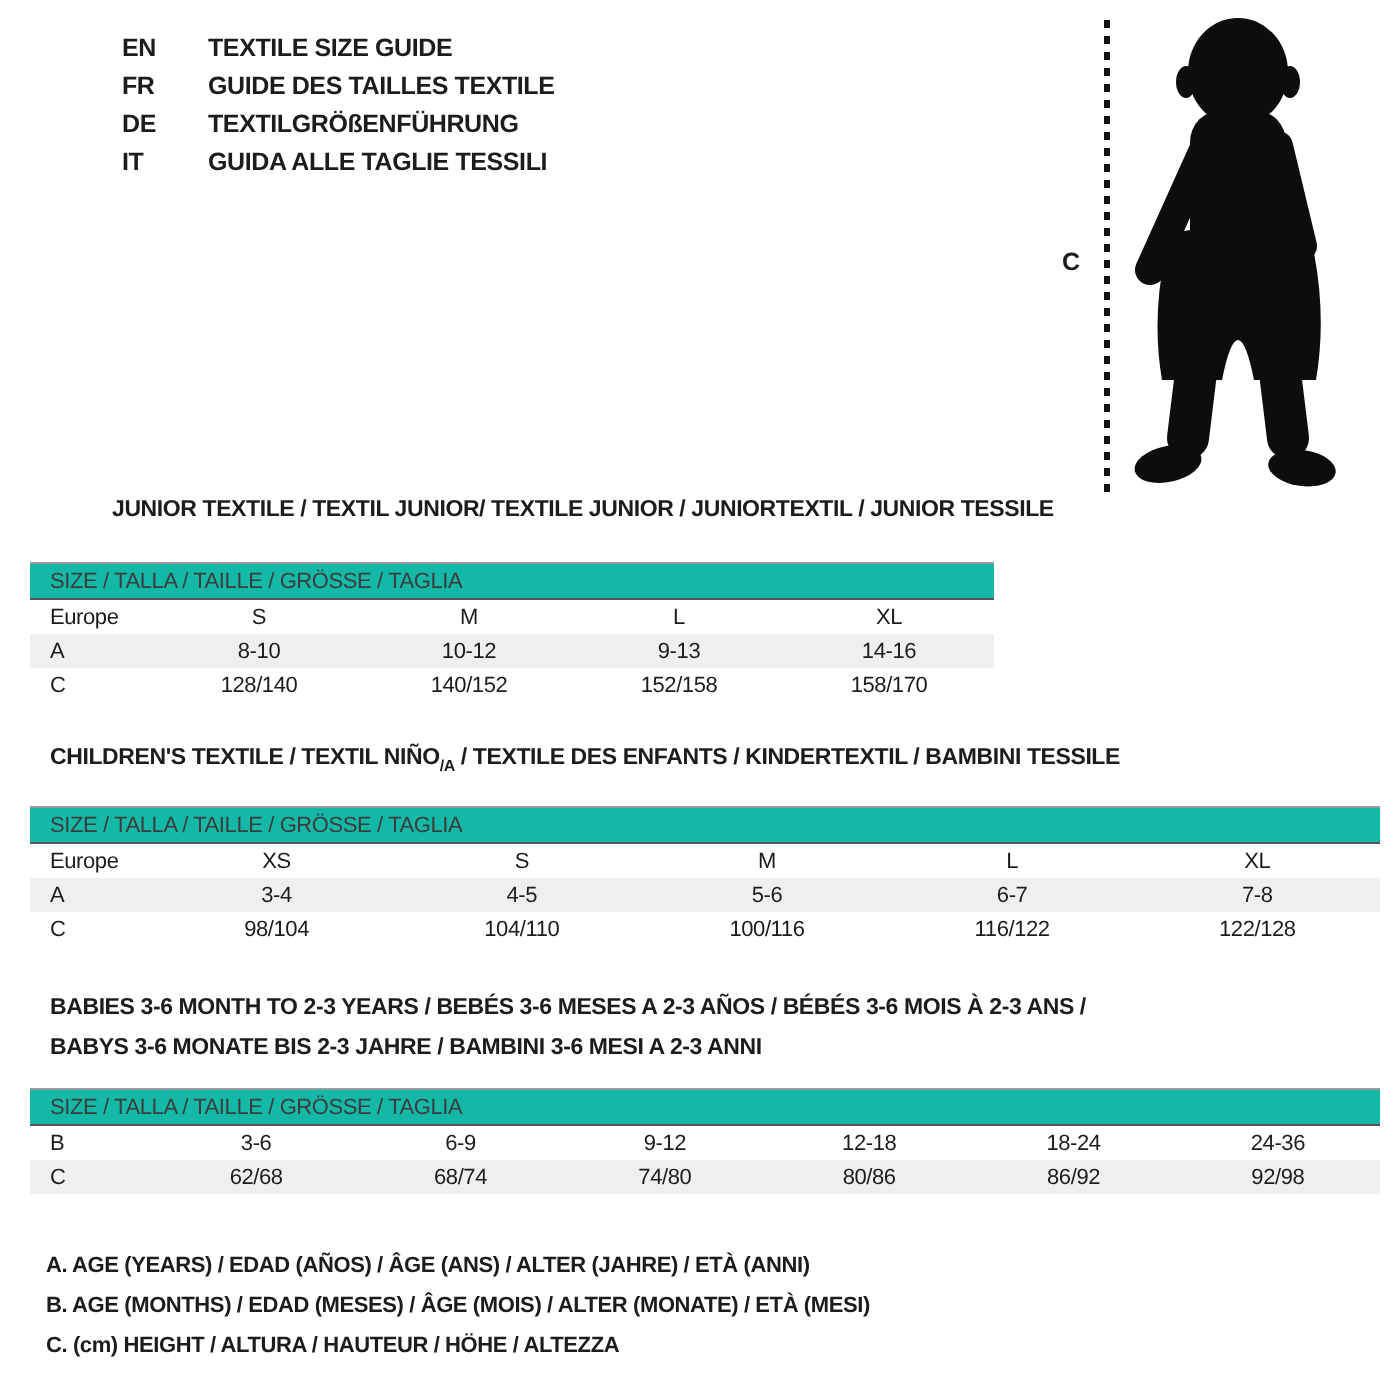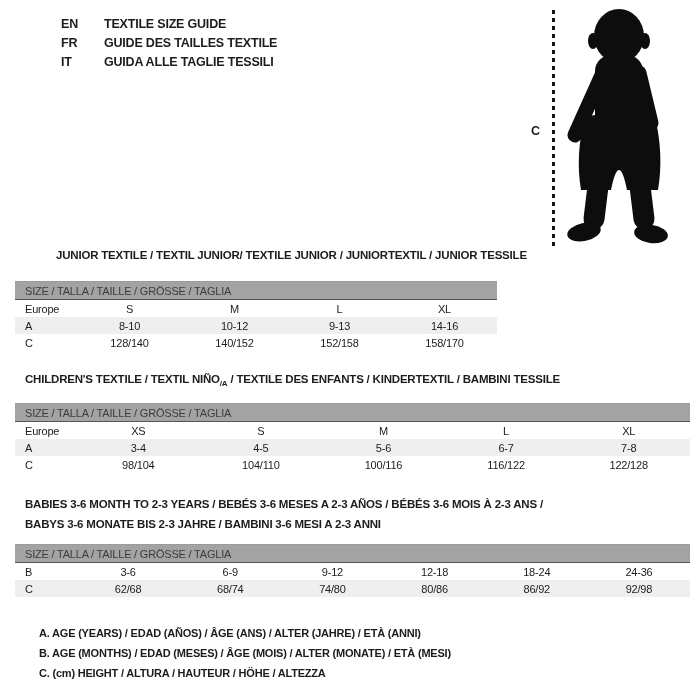--- a/index.html
+++ b/index.html
@@ -17,46 +17,50 @@
     background:repeating-linear-gradient(to bottom,#141414 0 4px,transparent 4px 8px);
   }
   .measure-label{position:absolute;left:531px;top:124px;font-weight:bold;font-size:12.5px;}
   .baby{position:absolute;left:557px;top:5px;}
   
   .sectitle{position:absolute;left:25px;font-weight:bold;font-size:11.5px;letter-spacing:-0.2px;line-height:20px;white-space:nowrap;}
   .sectitle sub{font-size:8px;}
   
   .sizetable{position:absolute;box-sizing:border-box;}
   .bar{
-    box-sizing:border-box;height:19px;background:#a3a3a3;
+    box-sizing:border-box;height:19px;background:#14b8a6;
     border-top:1px solid #9b9b9b;border-bottom:1px solid #565656;
     display:flex;align-items:center;padding-left:10px;
     font-size:11px;color:#3c3c3c;letter-spacing:-0.2px;
   }
   .trow{display:flex;height:17px;align-items:center;font-size:11px;letter-spacing:-0.2px;}
   .trow.shade{background:#efefef;}
   .trow .lbl{width:62px;box-sizing:border-box;padding-left:10px;}
   .trow .val{flex:1;text-align:center;}
   
   .legend{position:absolute;left:23px;top:627px;}
-  .legendrow{height:20px;font-weight:bold;font-size:11px;letter-spacing:-0.2px;white-space:nowrap;margin-left:16px;}
+  .legendrow{height:20px;font-weight:bold;font-size:11px;letter-spacing:-0.2px;white-space:nowrap;}
 </style>
 </head>
 <body>
 
 <div class="canvas">
 
   <div class="langs">
     <div class="langrow">
       <span class="code">EN</span>
       <span>TEXTILE SIZE GUIDE</span>
     </div>
     <div class="langrow">
       <span class="code">FR</span>
       <span>GUIDE DES TAILLES TEXTILE</span>
+    </div>
+    <div class="langrow">
+      <span class="code">DE</span>
+      <span>TEXTILGRÖßENFÜHRUNG</span>
     </div>
     <div class="langrow">
       <span class="code">IT</span>
       <span>GUIDA ALLE TAGLIE TESSILI</span>
     </div>
   </div>
 
   <div class="measure-line"></div>
   <div class="measure-label">C</div>
   <svg class="baby" width="140" height="243" viewBox="0 0 140 243">

